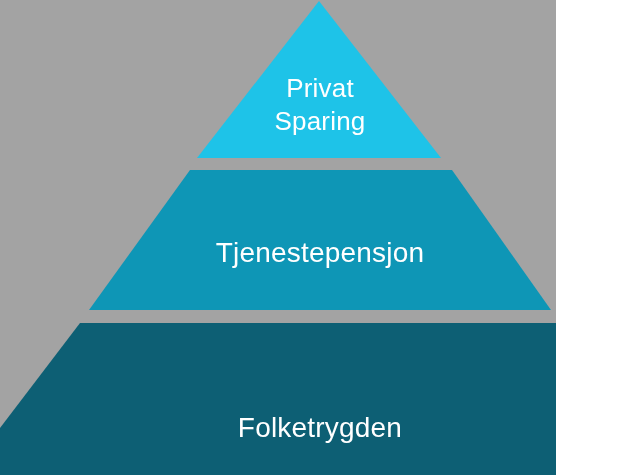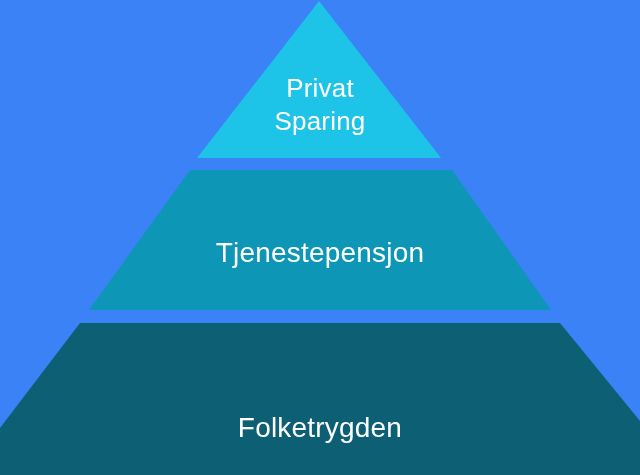--- a/index.html
+++ b/index.html
@@ -2,23 +2,23 @@
 <html><head>
 <meta charset="utf-8">
 <style>
   html, body {
     margin: 0;
     padding: 0;
     background: #ffffff;
   }
   .stage {
     position: relative;
-    width: 640px;
+    width: 556px;
     height: 475px;
-    background: #3b82f6;
+    background: #a3a3a3;
     overflow: hidden;
   }
   .stage svg {
     display: block;
     width: 640px;
     height: 475px;
   }
   .layer-label {
     font-family: "Liberation Sans", sans-serif;
     text-anchor: middle;

